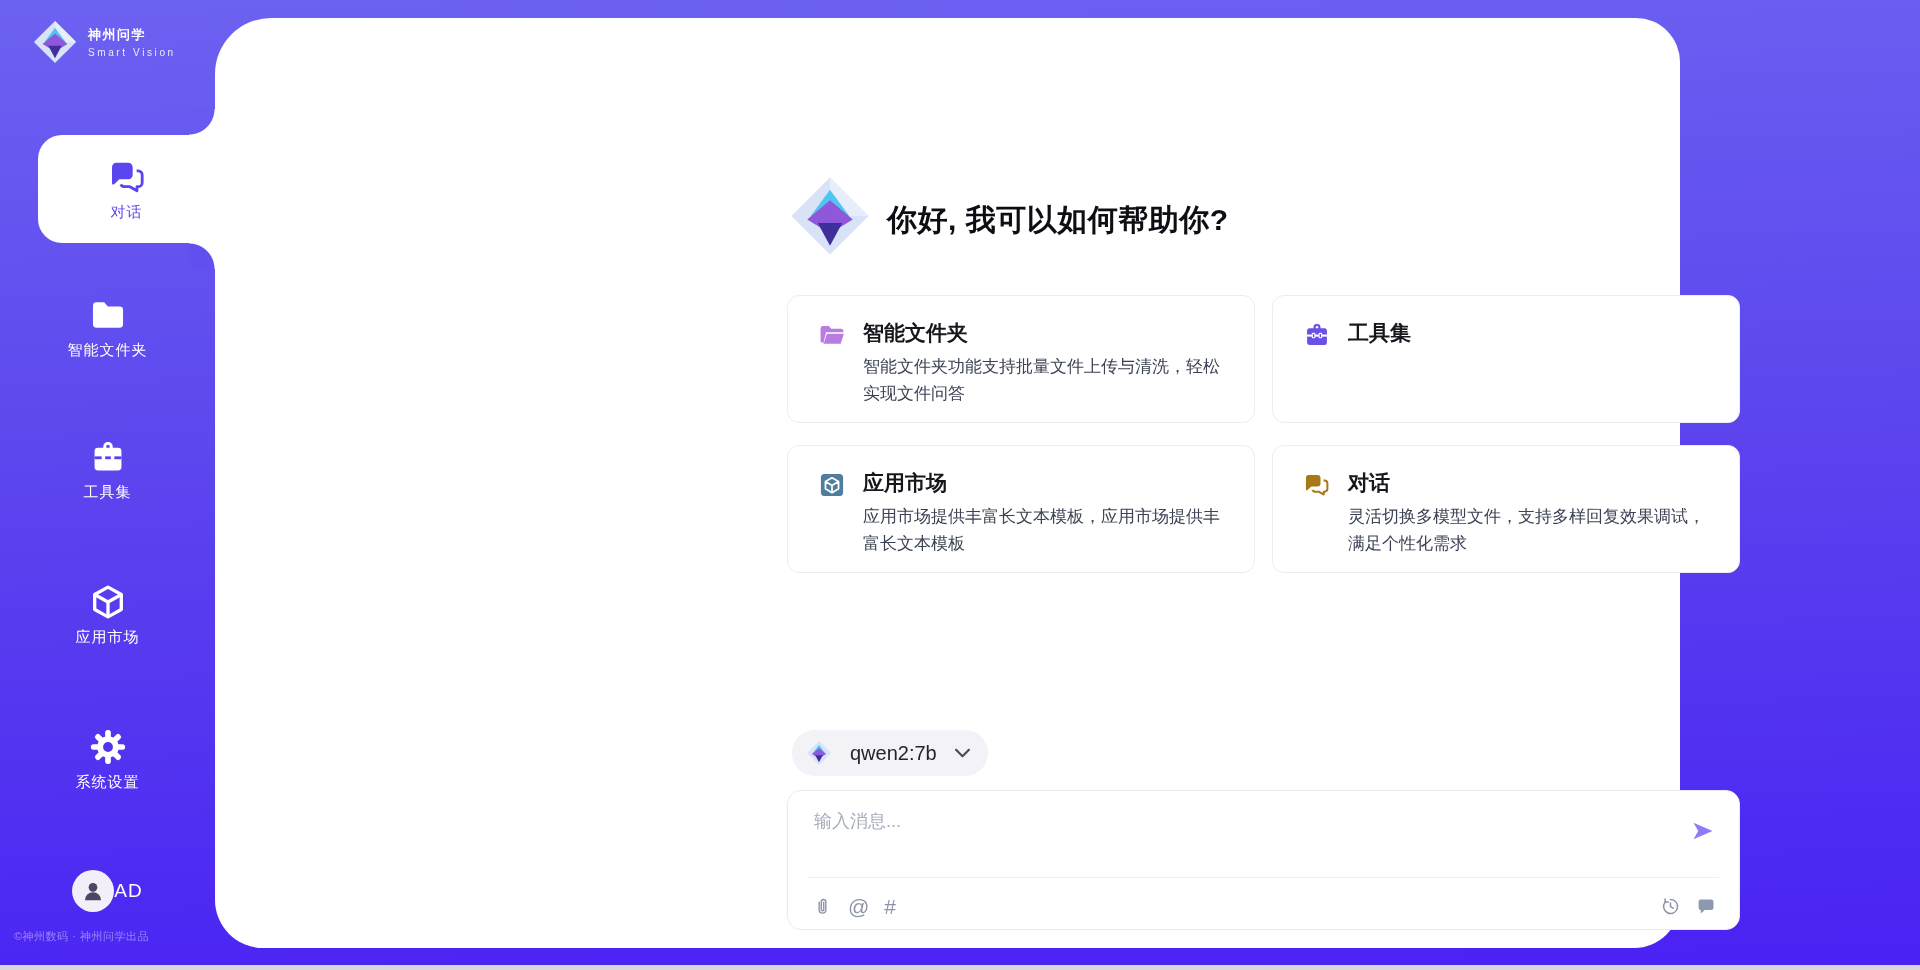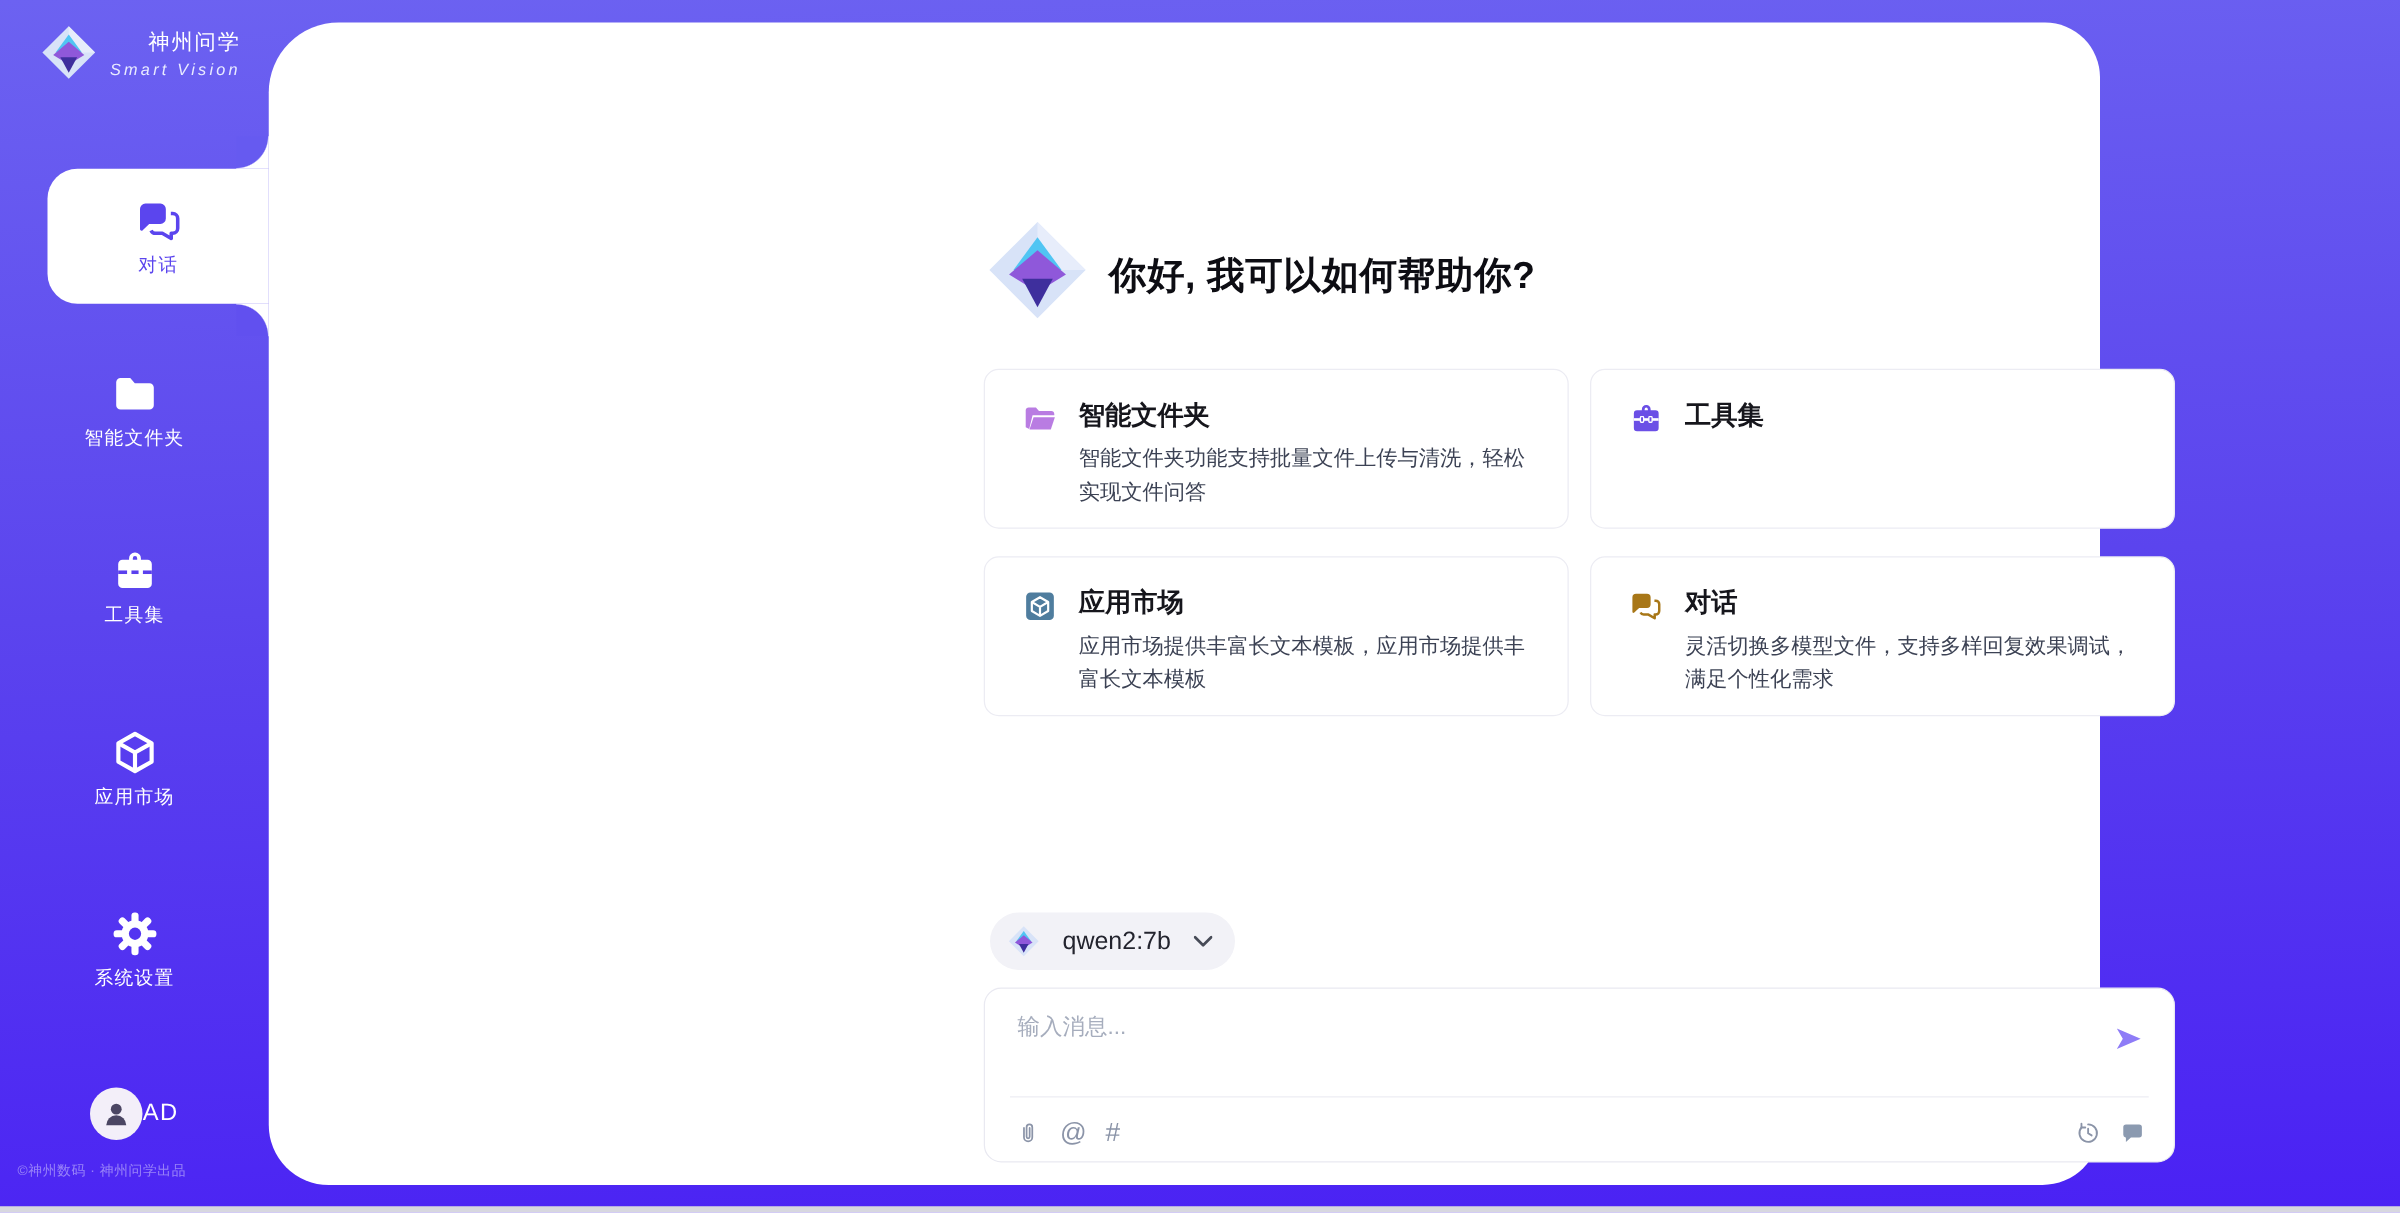--- a/index.html
+++ b/index.html
@@ -12,22 +12,22 @@
     background:linear-gradient(178deg,#6c62f1 0%,#5b44ee 48%,#4a21f4 100%);}
   .bottom-edge{position:absolute;left:0;bottom:0;width:100%;height:5px;background:#d7d7df;}
 
   
   .panel{position:absolute;left:215px;top:18px;width:1465px;height:930px;
     background:#fff;border-radius:56px 44px 46px 48px;}
 
   
   .sidebar{position:absolute;left:0;top:0;width:215px;height:970px;}
   .brand{position:absolute;left:32px;top:19px;display:flex;align-items:center;gap:10px;}
-  .brand-text .brand-name{font-size:17px;font-weight:400;color:#fff;letter-spacing:1.5px;text-align:right;}
-  .brand-text .brand-sub{font-size:13px;color:#e9ebff;letter-spacing:2.6px;margin-top:3px;font-style:italic;}
+  .brand-text .brand-name{font-size:13px;font-weight:700;color:#fff;letter-spacing:1.5px;}
+  .brand-text .brand-sub{font-size:10px;color:#e9ebff;letter-spacing:2.6px;margin-top:3px;}
 
   .nav-item{position:absolute;left:0;width:215px;display:flex;flex-direction:column;
     align-items:center;gap:7px;color:#fff;font-size:15px;cursor:pointer;}
   .nav-label{letter-spacing:1px;}
 
   .nav-chat-active{position:absolute;left:38px;top:135px;width:177px;height:108px;
     background:#fff;border-radius:24px 0 0 24px;display:flex;flex-direction:column;
     align-items:center;justify-content:center;gap:6px;color:#5b45ee;font-size:15px;cursor:pointer;}
   .fillet{position:absolute;right:0;width:26px;height:26px;}
   .fillet-top{top:-26px;background:radial-gradient(circle 26px at 0 0,#665af0 0 25px,#fff 26px);}

